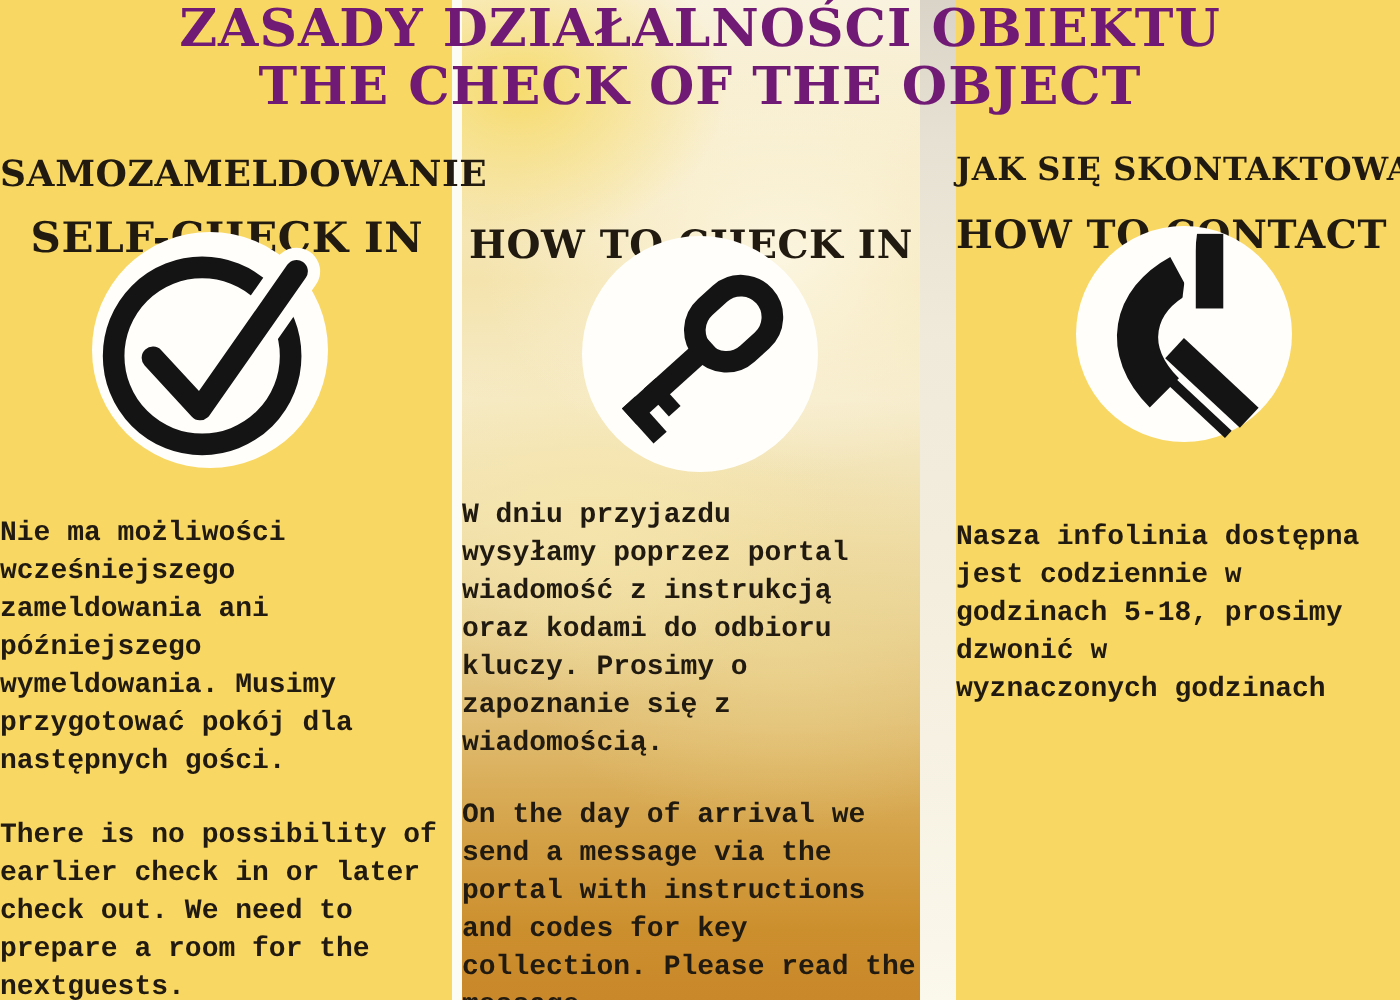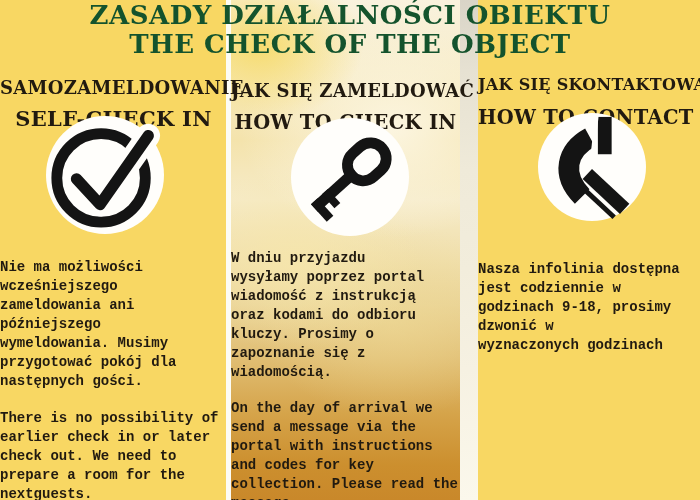--- a/index.html
+++ b/index.html
@@ -16,21 +16,21 @@
       radial-gradient(ellipse 190px 140px at 70% 64%, rgba(240,220,152,.55), rgba(240,220,152,0) 70%),
       linear-gradient(180deg,#F9F2DE 0%,#F7ECC8 14%,#F4E3AC 28%,#F6EBC8 40%,#F0DFAC 52%,#E9D295 61%,#E0BD72 72%,#D5A349 83%,#CC8F2E 93%,#C9882A 100%);
   }
   .gap-line{position:absolute;left:226px;top:0;width:5px;height:500px;background:#FCFCF5;}
   .strip{
     position:absolute;left:460px;top:0;width:18px;height:500px;
     background:linear-gradient(180deg,#D9D4C7 0%,#E6E1D2 14%,#EFEAD9 34%,#F2EDDC 54%,#F6F1E2 74%,#FBF8EC 100%);
   }
 
   .title{position:absolute;left:0;top:1px;width:700px;text-align:center;
-         font-weight:800;font-size:26px;line-height:29px;color:#14532d;letter-spacing:.5px;}
+         font-weight:800;font-size:26px;line-height:29px;color:#701a75;letter-spacing:.5px;}
 
   .col{position:absolute;top:58px;height:442px;color:#211a10;}
   .col1{left:0;width:227px;}
   .col2{left:231px;width:229px;}
   .col3{left:478px;width:222px;}
 
   .h-pl,.h-en{position:absolute;left:0;width:100%;text-align:center;font-weight:800;letter-spacing:.3px;white-space:pre;}
   .col1 .h-pl{top:4px;font-size:18px;}
   .col1 .h-en{top:27px;font-size:21px;}
   .col2 .h-pl{top:7px;font-size:18px;}
@@ -85,21 +85,20 @@
 przygotować pokój dla
 następnych gości.</p>
     <p class="body body-en">There is no possibility of
 earlier check in or later
 check out. We need to
 prepare a room for the
 nextguests.</p>
   </section>
 
   <section class="col col2">
-    <h2 class="h-pl">JAK SIĘ ZAMELDOWAĆ</h2>
     <h3 class="h-en">HOW TO CHECK IN</h3>
     <div class="icon-circle">
       <svg viewBox="0 0 120 120" aria-hidden="true">
         <g transform="rotate(-42 60 60)" fill="#141414">
           <rect x="62" y="44" width="42" height="32" rx="16" fill="none" stroke="#141414" stroke-width="11"></rect>
           <rect x="12" y="54" width="56" height="11"></rect>
           <rect x="12" y="54" width="9" height="24"></rect>
           <rect x="27" y="54" width="8" height="19"></rect>
         </g>
       </svg>
@@ -129,18 +128,18 @@
         <line x1="60" y1="3" x2="55" y2="45" stroke="#FFFEFB" stroke-width="3.5"></line>
         <g transform="rotate(43 70 82)">
           <rect x="40" y="70" width="54" height="3.5" fill="#FFFEFB"></rect>
           <rect x="42" y="74" width="52" height="14" fill="#141414"></rect>
           <rect x="50" y="92" width="42" height="5" fill="#141414"></rect>
         </g>
       </svg>
     </div>
     <p class="body body-pl">Nasza infolinia dostępna
 jest codziennie w
-godzinach 9-18, prosimy
+godzinach 5-18, prosimy
 dzwonić w
 wyznaczonych godzinach</p>
   </section>
 
 </div>
 
 </body></html>

